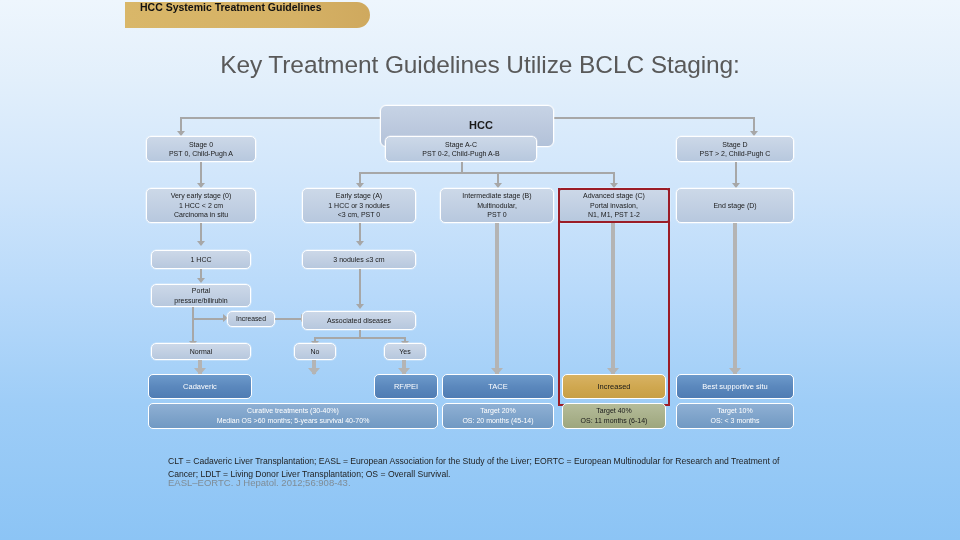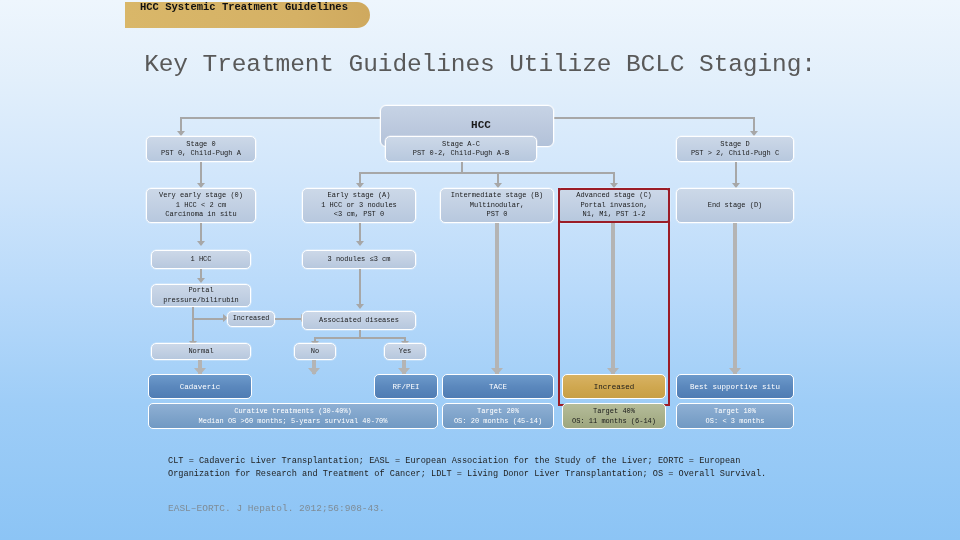--- a/index.html
+++ b/index.html
@@ -2,21 +2,21 @@
 <html><head>
 <meta charset="utf-8">
 <style>
   html,body{margin:0;padding:0;}
   body{
     width:960px;height:540px;overflow:hidden;
     font-family:"Liberation Sans", sans-serif;
     background:linear-gradient(to bottom,#eef6fd 0%,#e2effb 15%,#cfe5fb 35%,#b7d9fa 55%,#9ecdf7 75%,#8cc4f5 100%);
     position:relative;
   }
-  .slide{position:absolute;inset:0;font-family:Liberation Mono, monospace;}
+  .slide{position:absolute;inset:0;}
 
   
   .banner{
     position:absolute;left:125px;top:2px;width:245px;height:26px;
     background:linear-gradient(to right,#d9b769 0%,#d5b165 70%,#cfa95e 100%);
     border-radius:0 14px 14px 0;
   }
   .banner-text{
     position:absolute;left:140px;top:1px;width:260px;
     font-size:10.5px;font-weight:bold;color:#111;line-height:13px;
@@ -94,21 +94,21 @@
     border-top:7px solid #b4b4b4;
   }
   .lnv-thick{position:absolute;width:4px;background:#b4b4b4;}
 
   
   .foot{
     position:absolute;left:168px;top:455px;width:630px;
     font-size:8.6px;color:#1f1f1f;line-height:12.5px;
   }
   .cite{
-    position:absolute;left:168px;top:502px;width:630px;
+    position:absolute;left:168px;top:476px;width:630px;
     font-size:9.5px;color:#7f8c96;line-height:13px;
   }
 </style>
 </head>
 <body>
 
 <div class="slide">
 
   <div class="banner"></div>
   <div class="banner-text">HCC Systemic Treatment Guidelines</div>
@@ -231,16 +231,16 @@
 
   <div class="out" style="left:148px;top:403px;width:290px;height:26px;white-space:pre-line;">Curative treatments (30-40%)
 Median OS &gt;60 months; 5-years survival 40-70%</div>
   <div class="out" style="left:442px;top:403px;width:112px;height:26px;white-space:pre-line;">Target 20%
 OS: 20 months (45-14)</div>
   <div class="out olive" style="left:562px;top:403px;width:104px;height:26px;white-space:pre-line;">Target 40%
 OS: 11 months (6-14)</div>
   <div class="out" style="left:676px;top:403px;width:118px;height:26px;white-space:pre-line;">Target 10%
 OS: &lt; 3 months</div>
 
-  <div class="foot">CLT = Cadaveric Liver Transplantation; EASL = European Association for the Study of the Liver; EORTC = European Organization for Research and Treatment of Cancer; LDLT = Living Donor Liver Transplantation; OS = Overall Survival.</div>
+  <div class="foot">CLT = Cadaveric Liver Transplantation; EASL = European Association for the Study of the Liver; EORTC = European Multinodular for Research and Treatment of Cancer; LDLT = Living Donor Liver Transplantation; OS = Overall Survival.</div>
   <div class="cite">EASL–EORTC. J Hepatol. 2012;56:908-43.</div>
 
 </div>
 
 </body></html>

